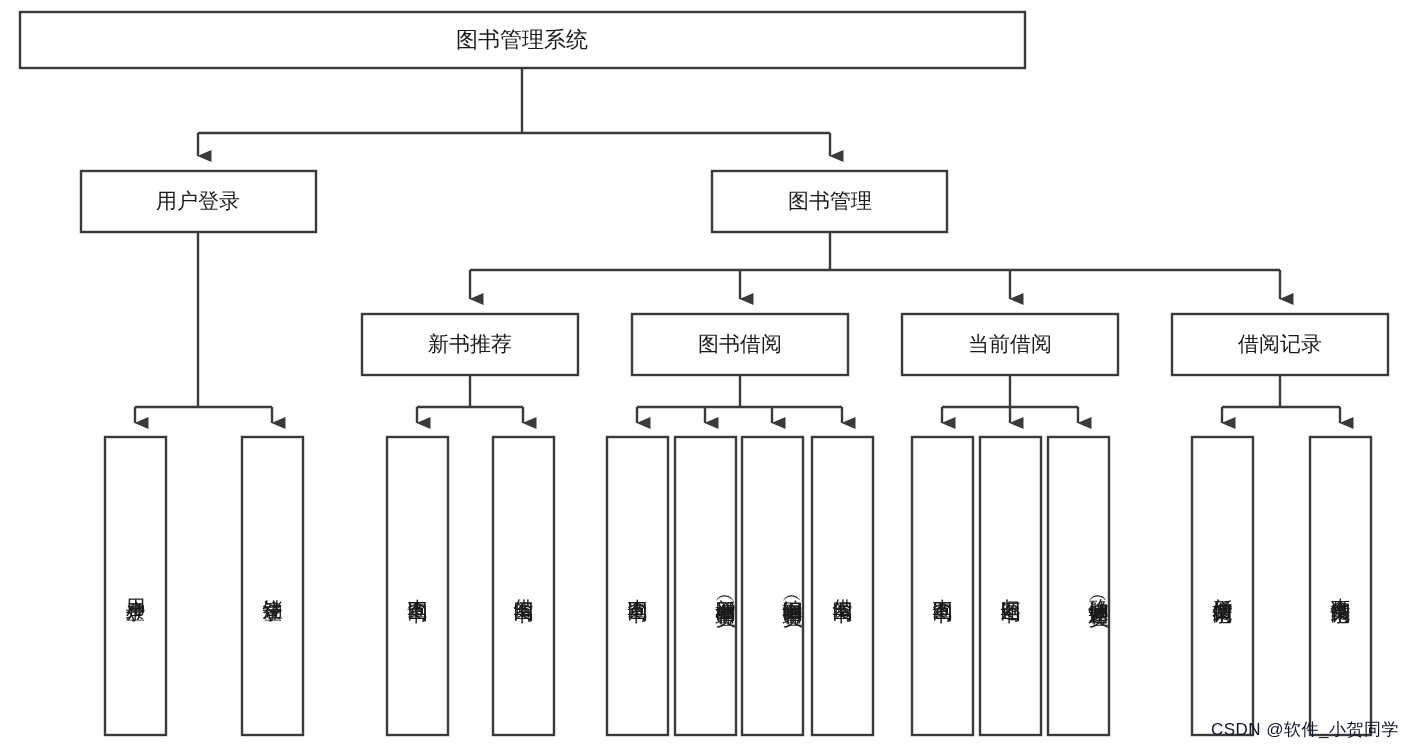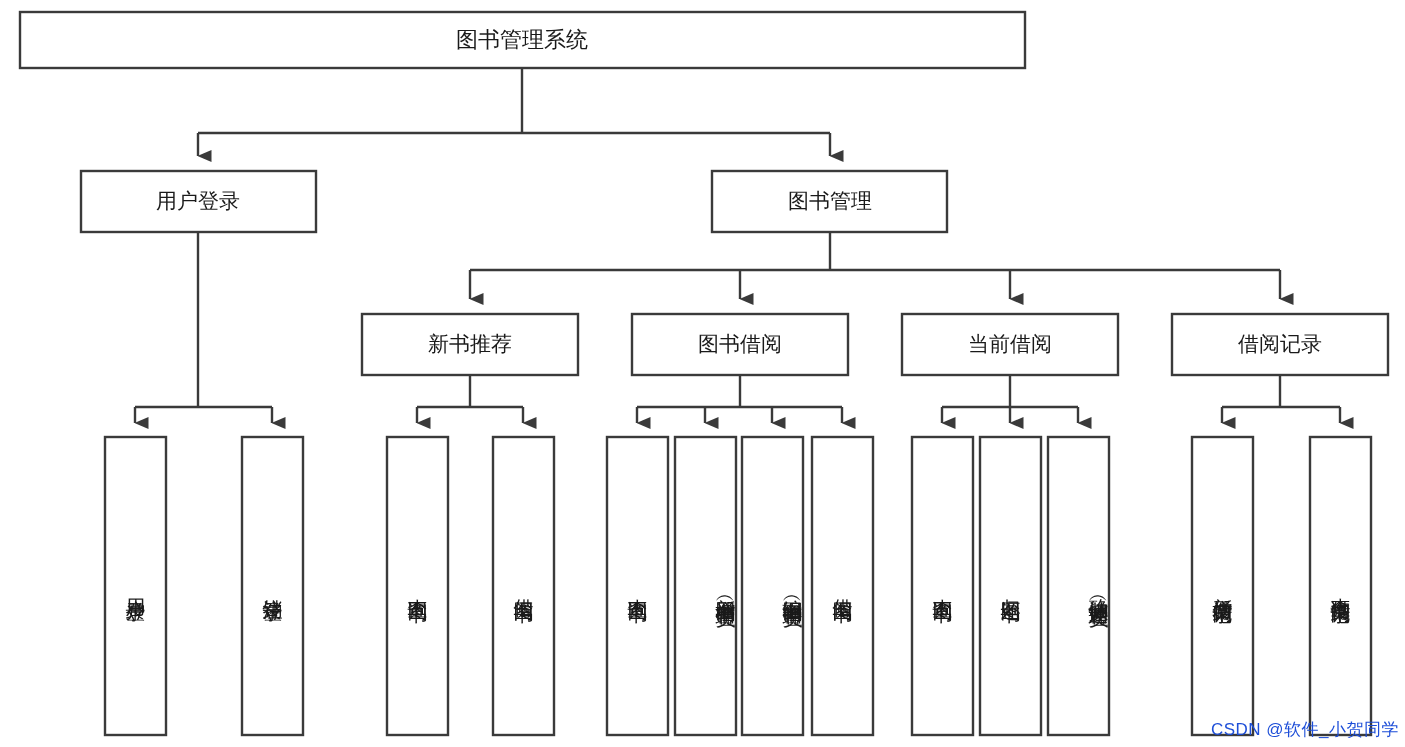--- a/index.html
+++ b/index.html
@@ -66,21 +66,21 @@
     justify-content: center;
     white-space: nowrap;
     pointer-events: none;
   }
   .watermark {
     position: absolute;
     right: 6px;
     bottom: 6px;
     font-family: "Liberation Sans", "DejaVu Sans", sans-serif;
     font-size: 17px;
-    color: #1d4ed8;
+    color: #0f172a;
     letter-spacing: 0.5px;
     white-space: nowrap;
   }
 </style>
 </head>
 <body>
 
 <div id="diagram-root">
 
   <svg class="diagram-canvas" viewBox="0 0 1405 747" xmlns="http://www.w3.org/2000/svg">

